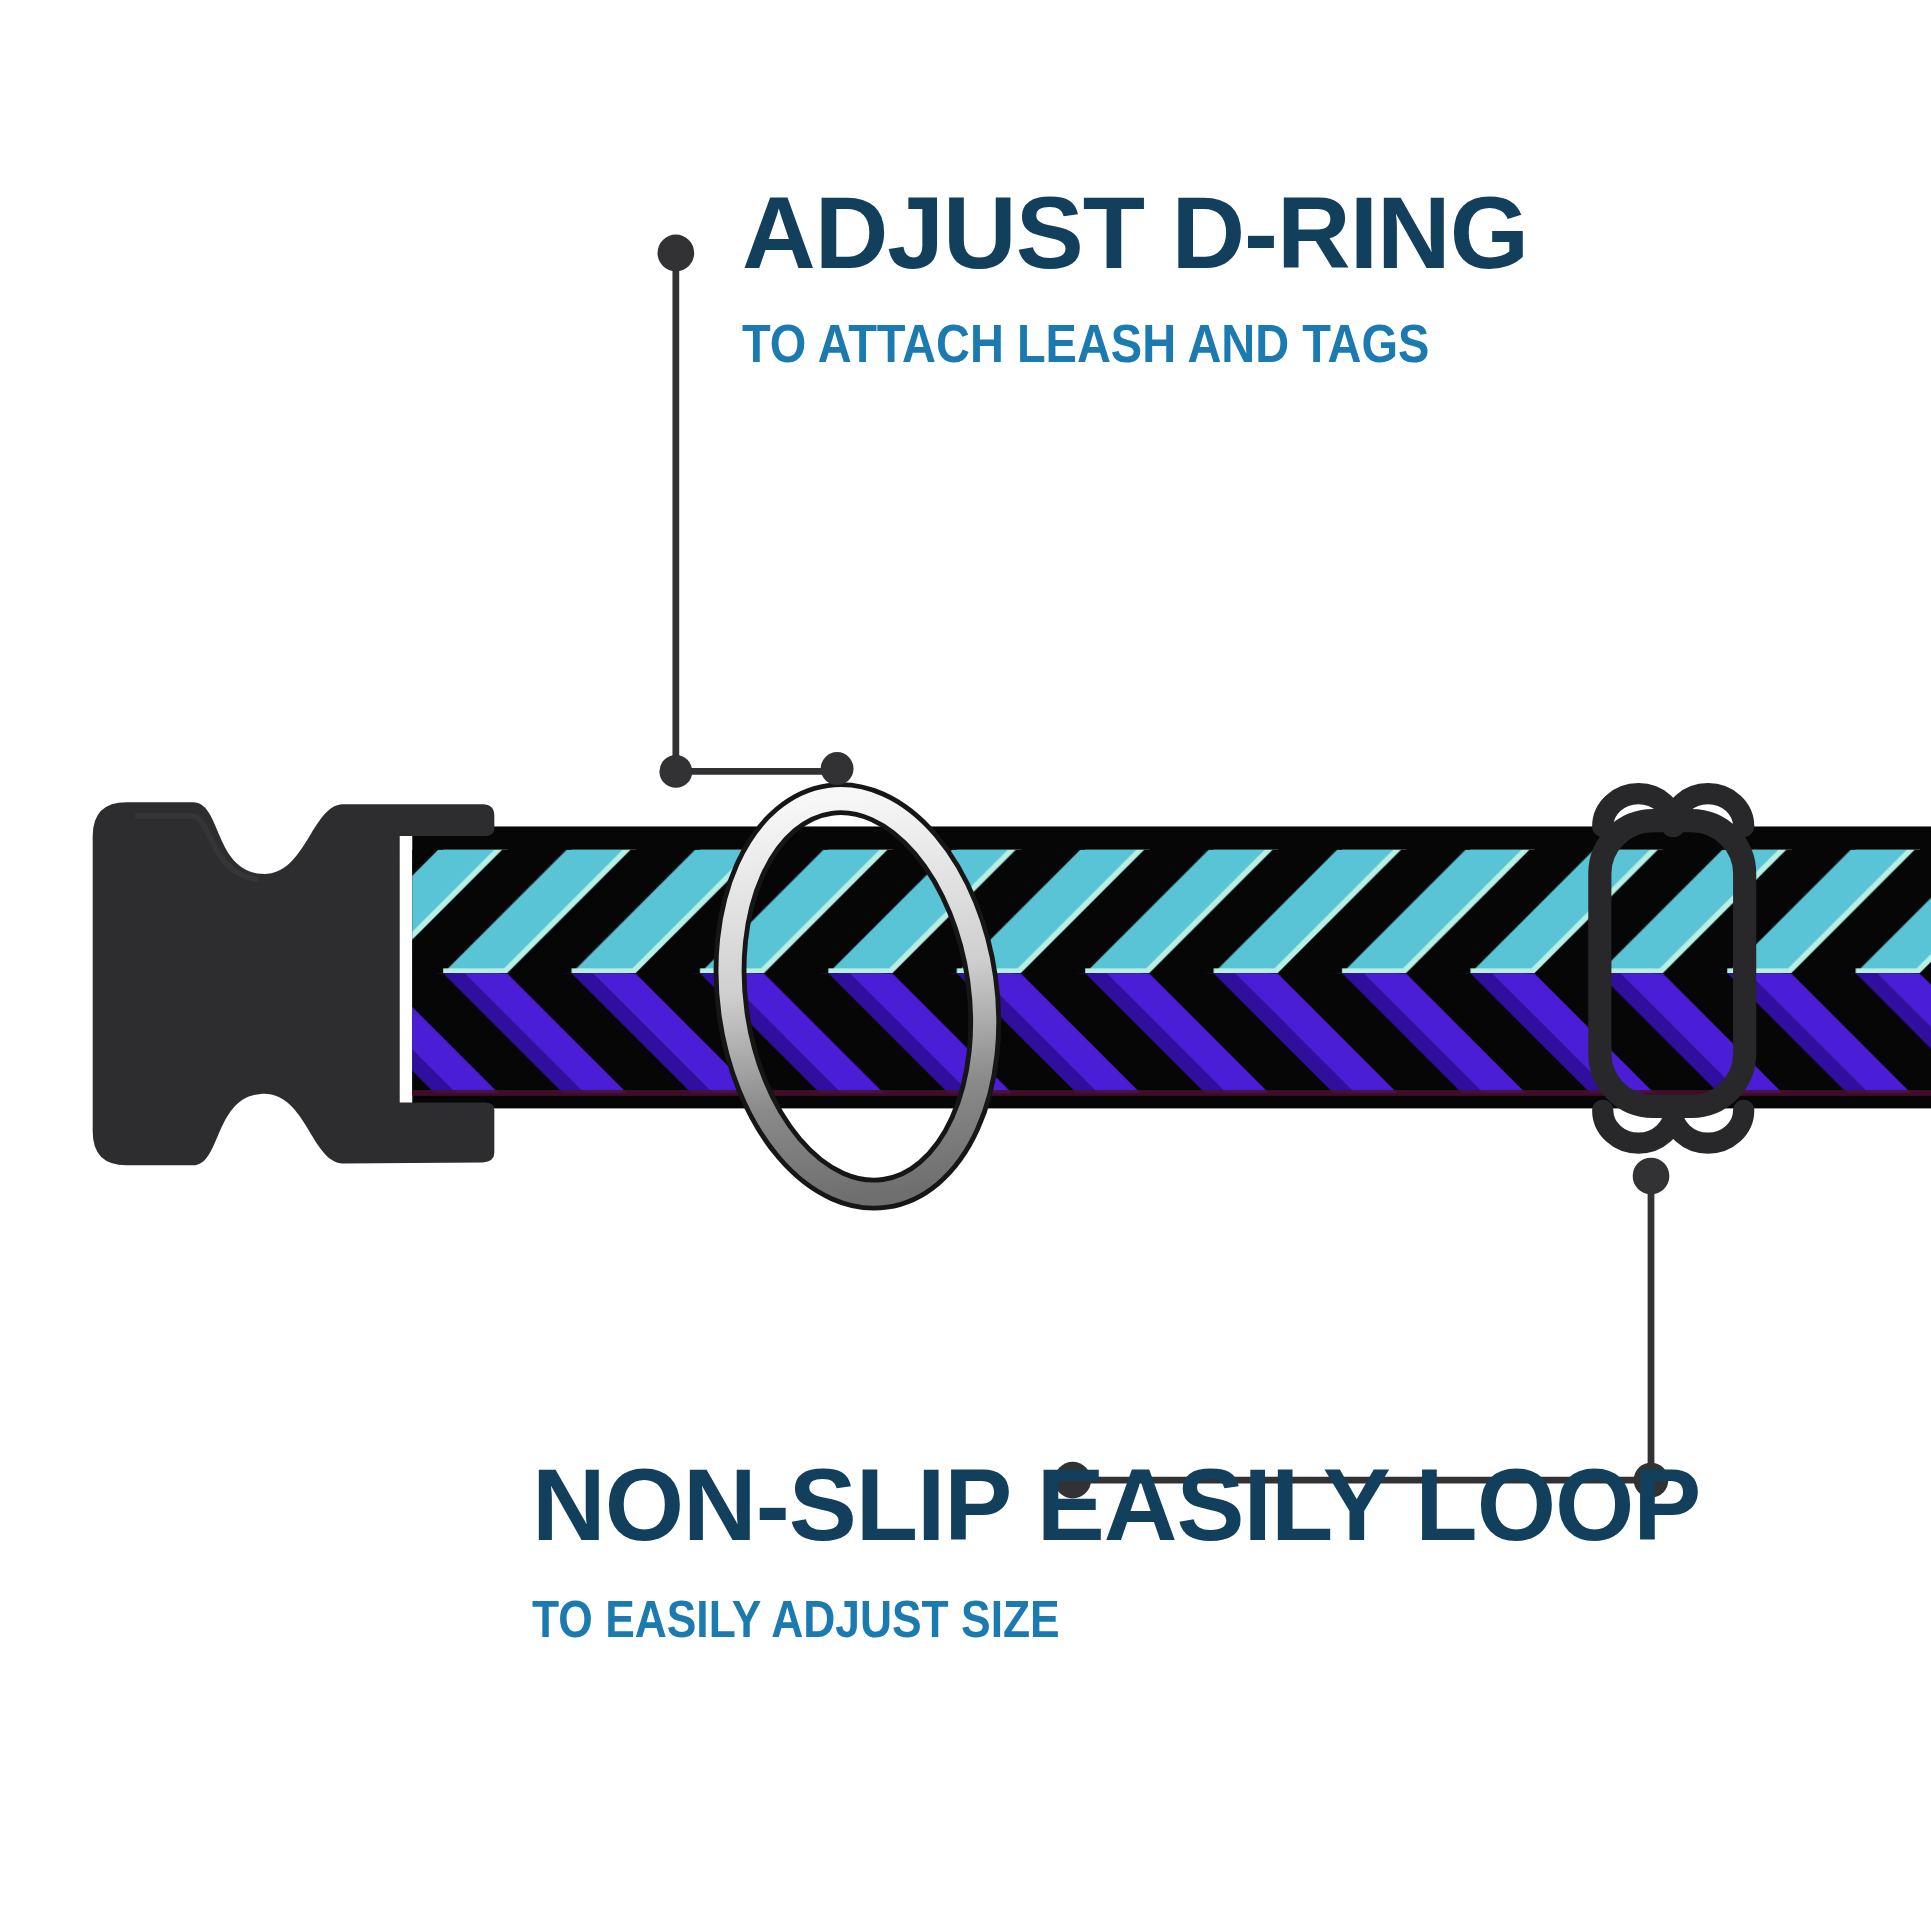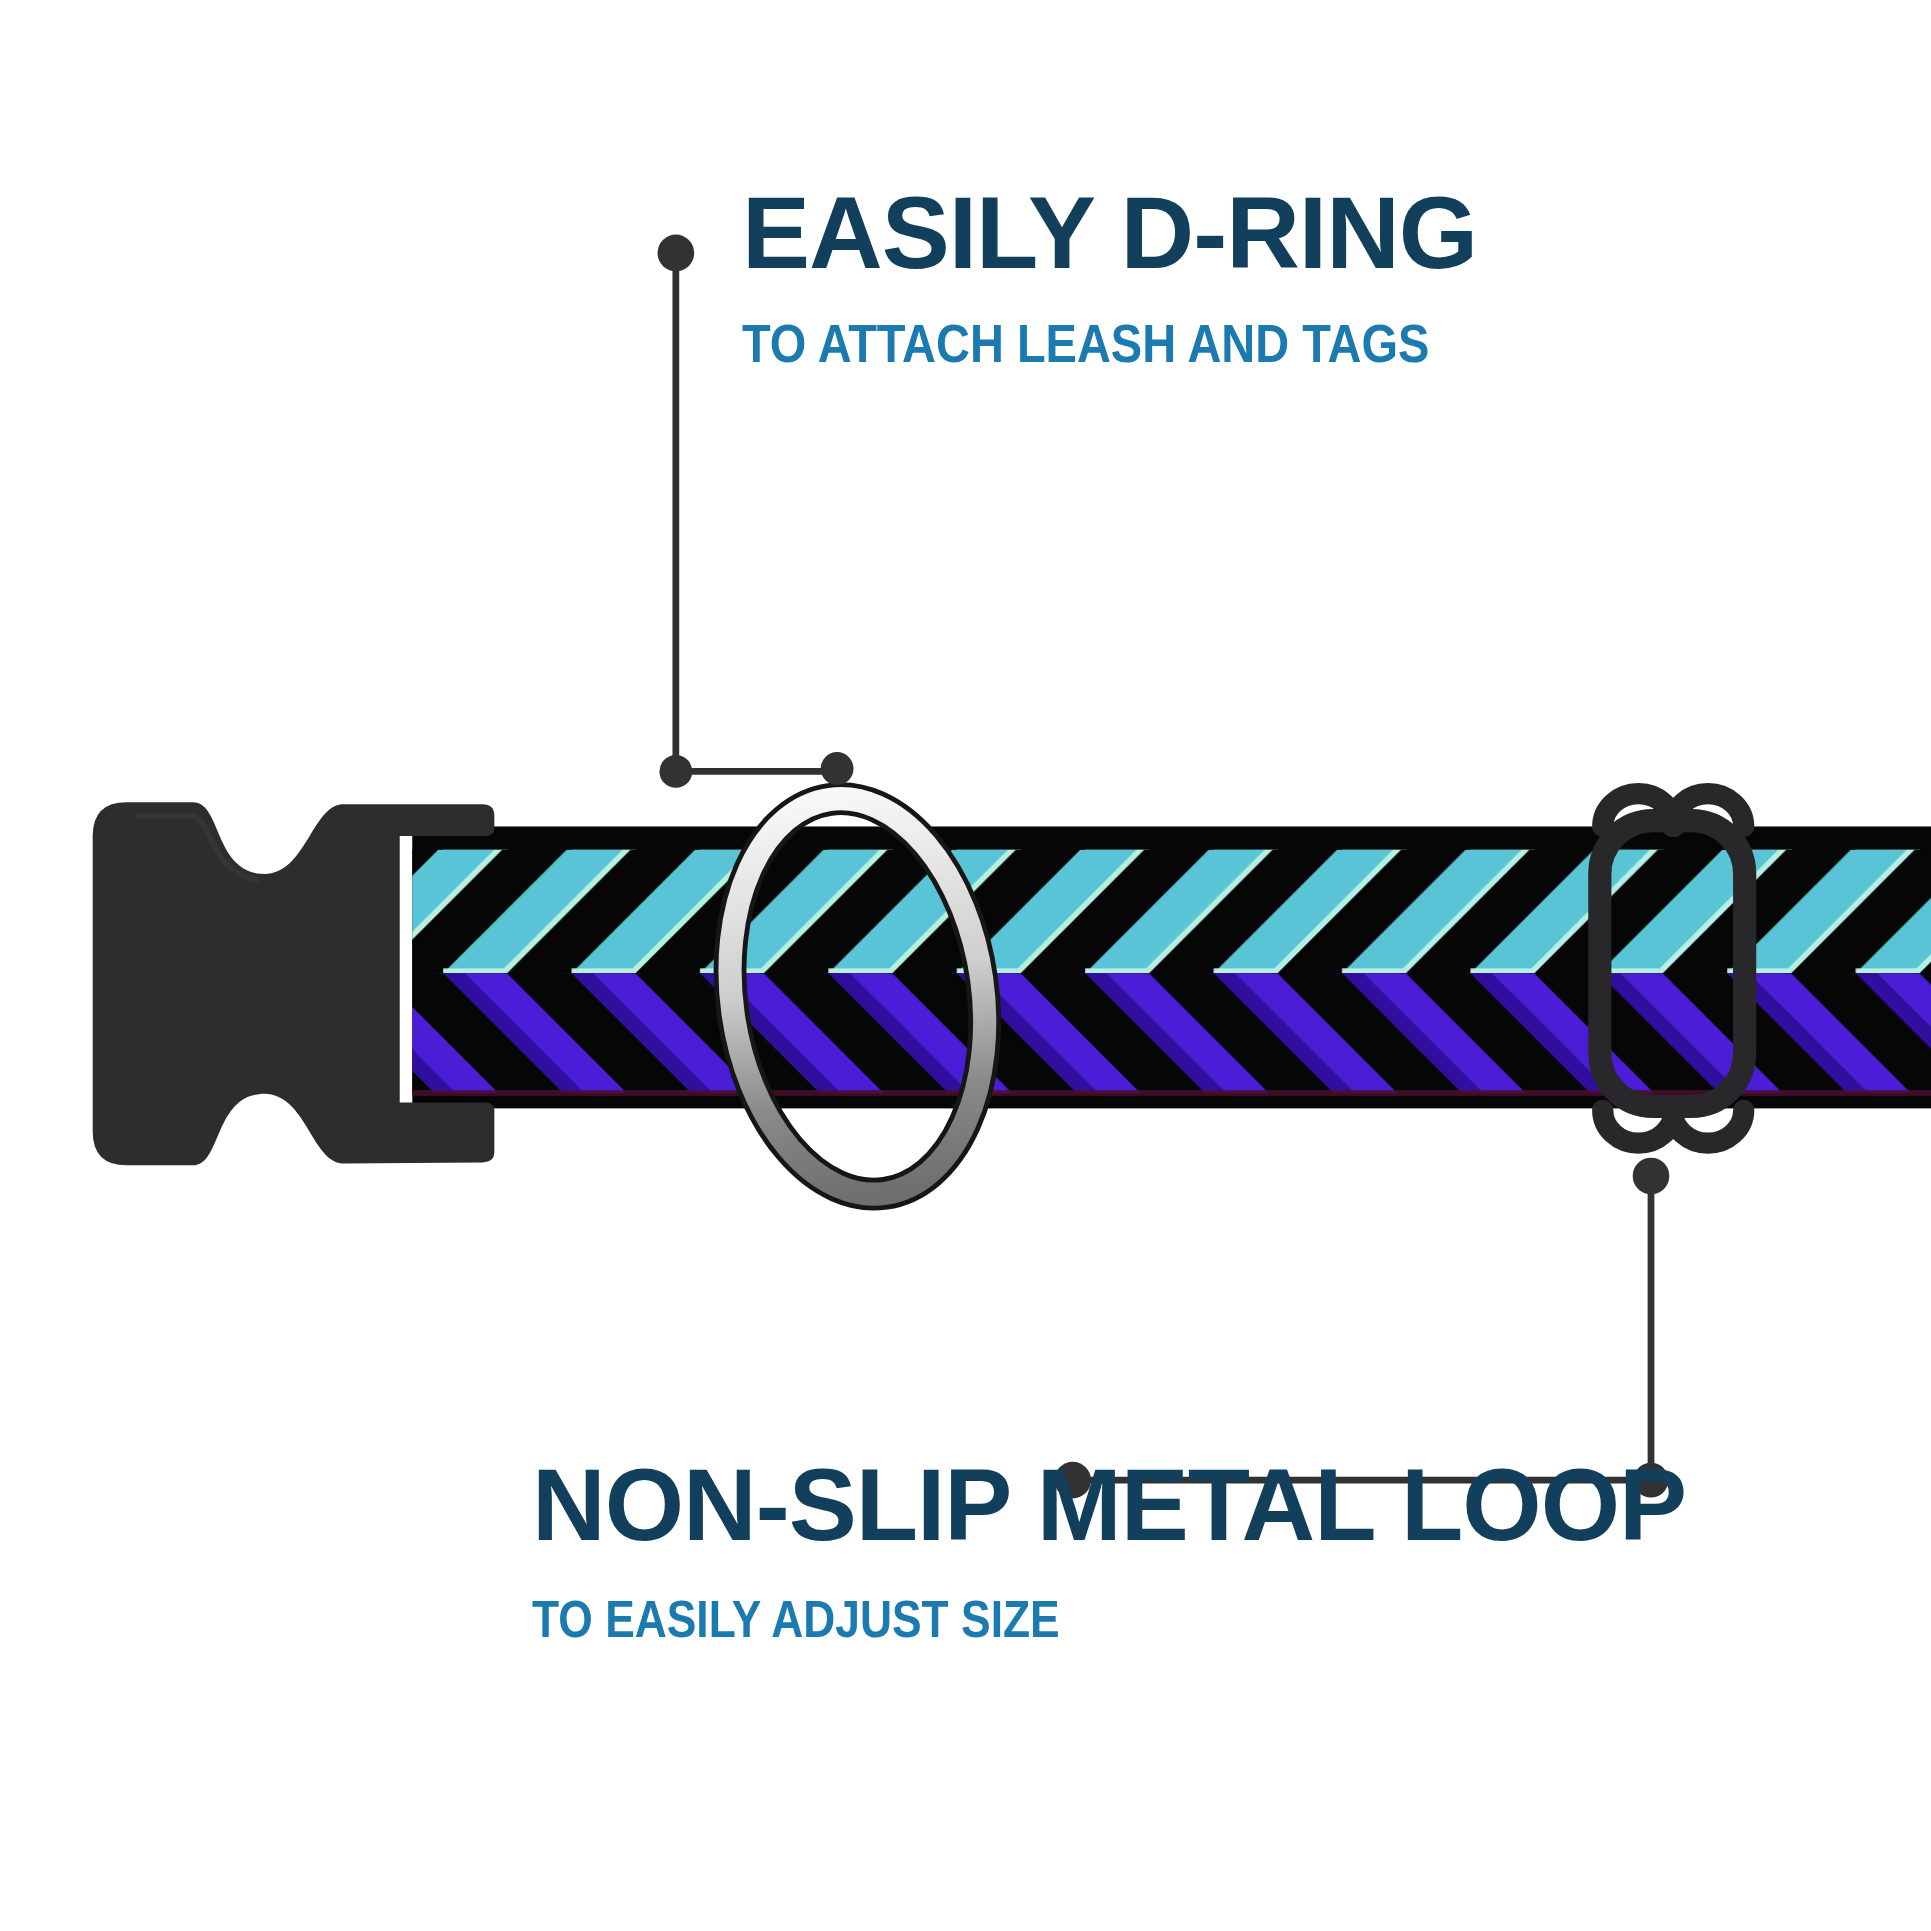--- a/index.html
+++ b/index.html
@@ -139,23 +139,23 @@
 
     <g>
       <path class="connector-line" d="M 1710,1218 L 1710,1533 L 1111,1533"></path>
       <circle class="connector-dot" cx="1710" cy="1218" r="19"></circle>
       <circle class="connector-dot" cx="1710" cy="1533" r="18"></circle>
       <circle class="connector-dot" cx="1111" cy="1533" r="19"></circle>
     </g>
   </svg>
 
   <div class="callout callout-top">
-    <div class="title">EASILY D-RING</div>
+    <div class="title">ADJUST D-RING</div>
     <div class="subtitle">TO ATTACH LEASH AND TAGS</div>
   </div>
 
   <div class="callout callout-bottom">
-    <div class="title">NON-SLIP METAL LOOP</div>
+    <div class="title">NON-SLIP EASILY LOOP</div>
     <div class="subtitle">TO EASILY ADJUST SIZE</div>
   </div>
 
 </div>
 
 
 </body></html>

